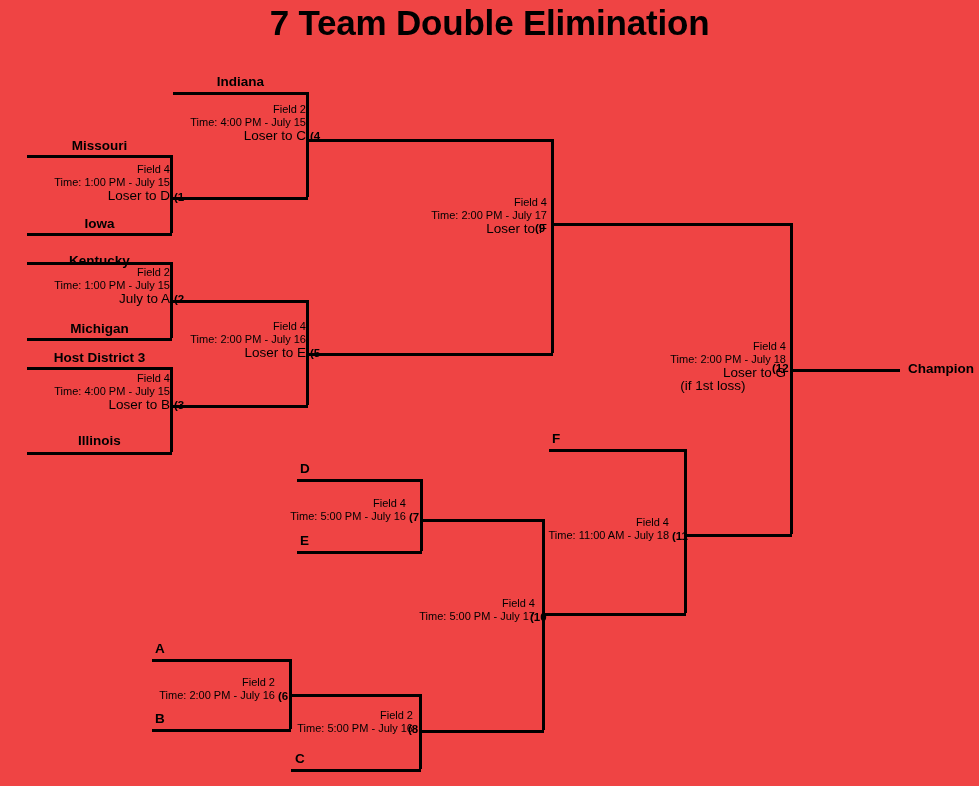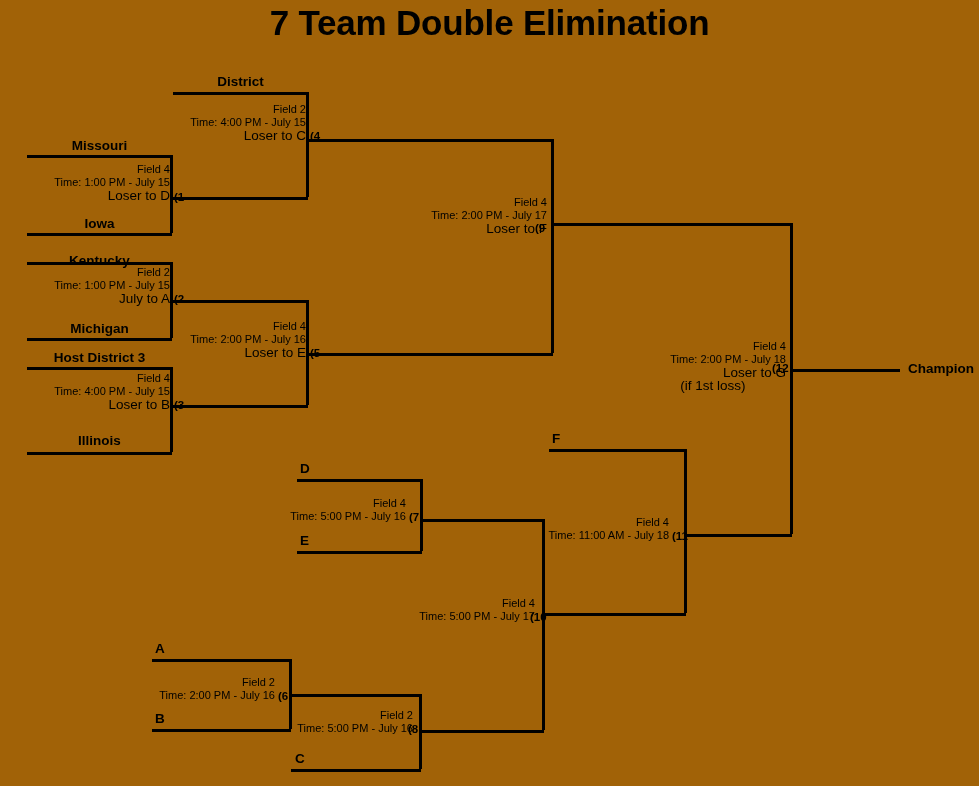--- a/index.html
+++ b/index.html
@@ -8,21 +8,21 @@
     background: #ffffff;
   }
   body {
     font-family: "Liberation Sans", sans-serif;
     color: #000000;
   }
   #canvas {
     position: relative;
     width: 979px;
     height: 786px;
-    background: #a16207;
+    background: #ef4444;
     overflow: hidden;
   }
   .title {
     position: absolute;
     left: 0;
     top: 2px;
     width: 979px;
     text-align: center;
     font-size: 35px;
     font-weight: bold;
@@ -118,21 +118,21 @@
   <div class="slot" style="left:12px; top:372px; width:158px;">
     <div>Field 4</div>
     <div>Time: 4:00 PM - July 15</div>
     <div class="big">Loser to B</div>
   </div>
   <div class="gnum" style="left:174px; top:399px;">(3</div>
 
   <div class="hline" style="left:173px; top:92px; width:135px;"></div>
   <div class="hline" style="left:173px; top:197px; width:135px;"></div>
   <div class="vline" style="left:306px; top:92px; height:105px;"></div>
-  <div class="team center" style="left:173px; top:74px; width:135px;">District</div>
+  <div class="team center" style="left:173px; top:74px; width:135px;">Indiana</div>
   <div class="slot" style="left:155px; top:103px; width:151px;">
     <div>Field 2</div>
     <div>Time: 4:00 PM - July 15</div>
     <div class="big">Loser to C</div>
   </div>
   <div class="gnum" style="left:310px; top:130px;">(4</div>
 
   <div class="hline" style="left:172px; top:300px; width:136px;"></div>
   <div class="hline" style="left:172px; top:405px; width:136px;"></div>
   <div class="vline" style="left:306px; top:300px; height:105px;"></div>

